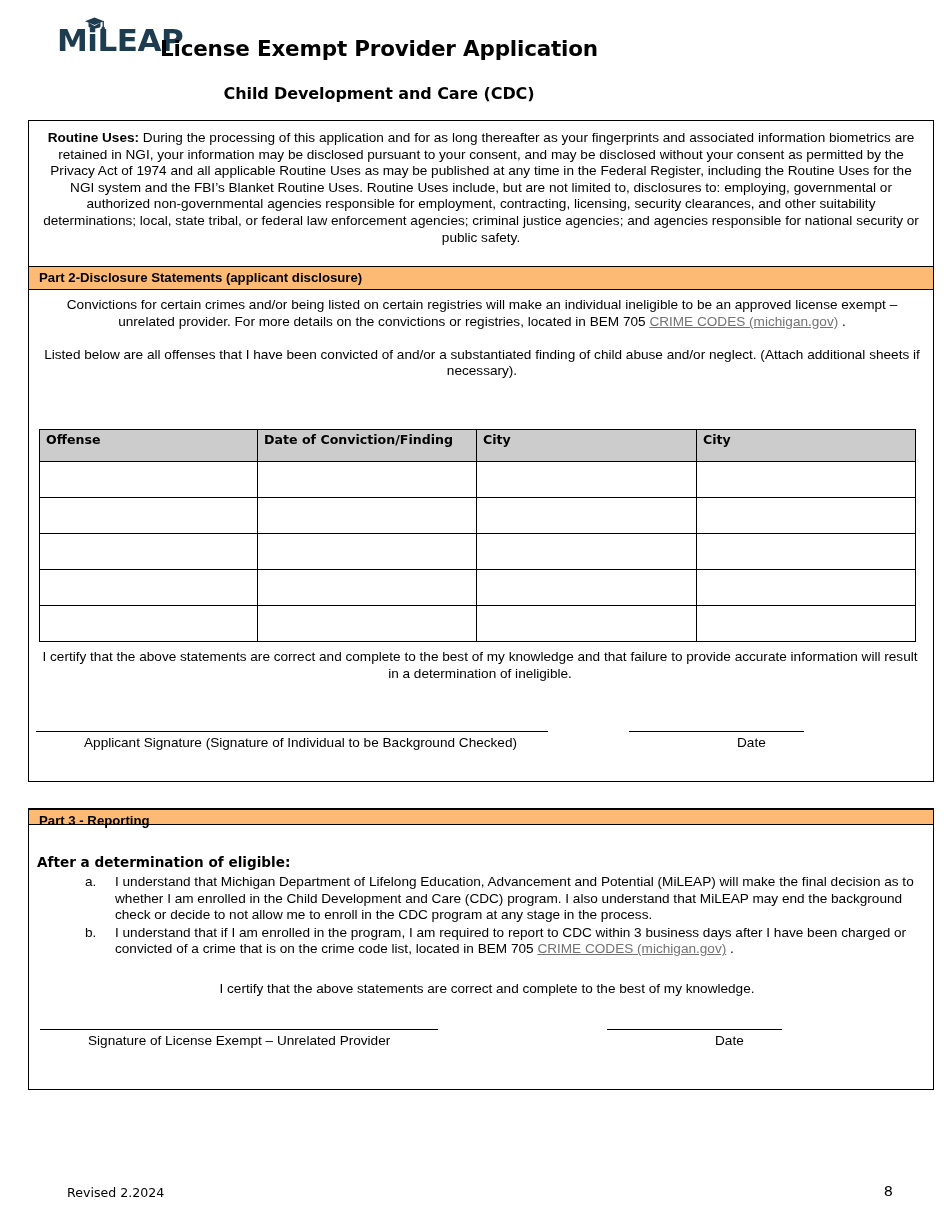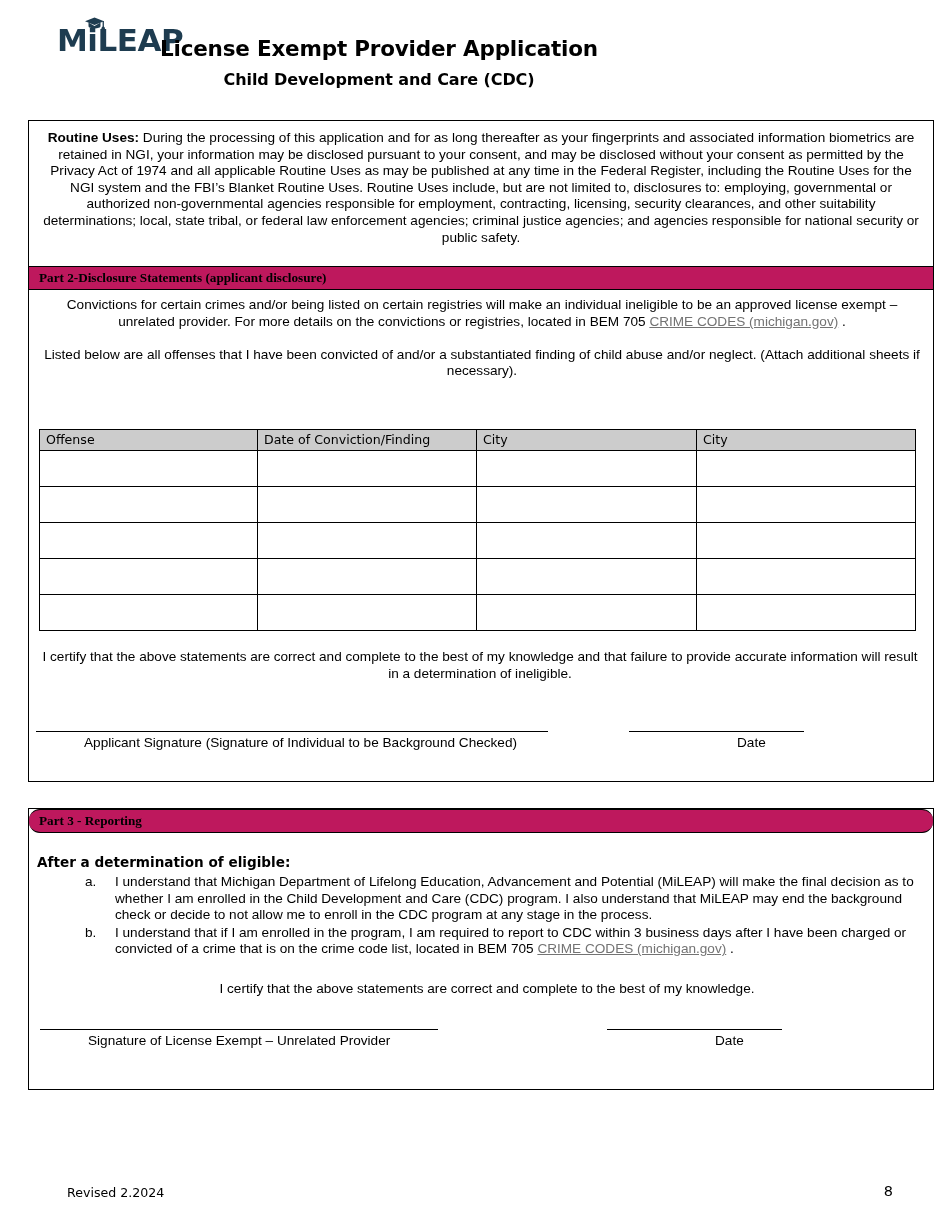--- a/index.html
+++ b/index.html
@@ -55,21 +55,21 @@
   .doc-title {
     font-family: "DejaVu Sans", sans-serif;
     font-weight: bold;
     font-size: 21.5px;
     letter-spacing: -0.2px;
   }
   .doc-subtitle {
     font-family: "DejaVu Sans", sans-serif;
     font-weight: bold;
     font-size: 16px;
-    margin-top: 9px;
+    margin-top: 23px;
     letter-spacing: -0.1px;
   }
 
   
   .box {
     position: absolute;
     left: 28px;
     width: 906px;
     border: 1.6px solid #000;
     box-sizing: border-box;
@@ -84,41 +84,40 @@
     font-size: 13.6px;
     line-height: 16.6px;
     text-align: center;
   }
   .routine {
     padding: 9px 10px 0 10px;
   }
   .routine b { font-weight: bold; }
 
   .section-bar {
-    background: #be185d;
+    background: #fdba74;
     border-top: 1.5px solid #000;
     border-bottom: 1.5px solid #000;
-    font-family: Liberation Serif, serif;
+    font-family: Liberation Sans, sans-serif;
     font-weight: bold;
     font-size: 13.2px;
     padding: 3px 0 3px 10px;
     box-sizing: border-box;
   }
   #bar-part2 {
     position: absolute;
     left: 0; top: 145px;
     width: 100%;
     height: 24px;
   }
   #bar-part3 {
     position: absolute;
     left: 0; top: 0;
     width: 100%;
-    height: 24px;
-    border-radius: 11px;
+    height: 16px;
   }
 
   .link {
     color: #737373;
     text-decoration: underline;
   }
 
   
   .disclosure {
     position: absolute;
@@ -139,24 +138,24 @@
     table-layout: fixed;
   }
   .offense-table th,
   .offense-table td {
     border: 1.4px solid #000;
     box-sizing: border-box;
   }
   .offense-table th {
     background: #cccccc;
     font-family: "DejaVu Sans", sans-serif;
-    font-weight: normal;
+    font-weight: bold;
     font-size: 12.6px;
     text-align: left;
-    padding: 1px 0 1px 6px;
+    padding: 1px 0 12px 6px;
     height: 20px;
     line-height: 18px;
   }
   .offense-table td {
     height: 36px;
   }
   .col-offense { width: 218px; }
   .col-date    { width: 219px; }
   .col-city    { width: 220px; }
   .col-state   { width: 219px; }

